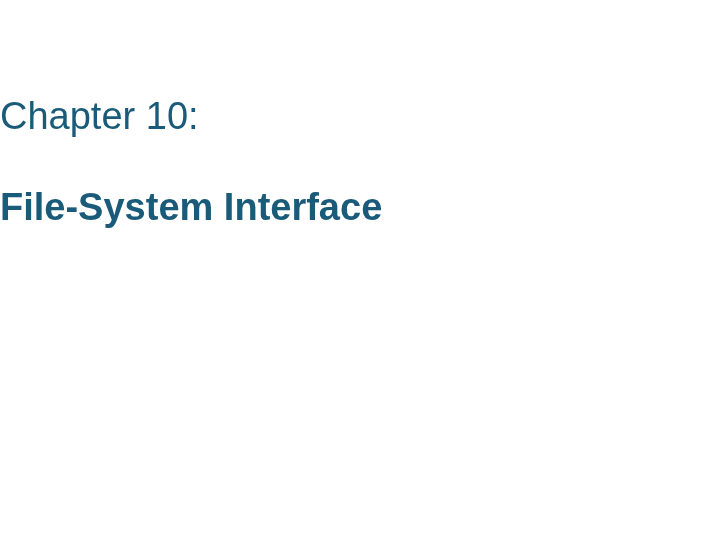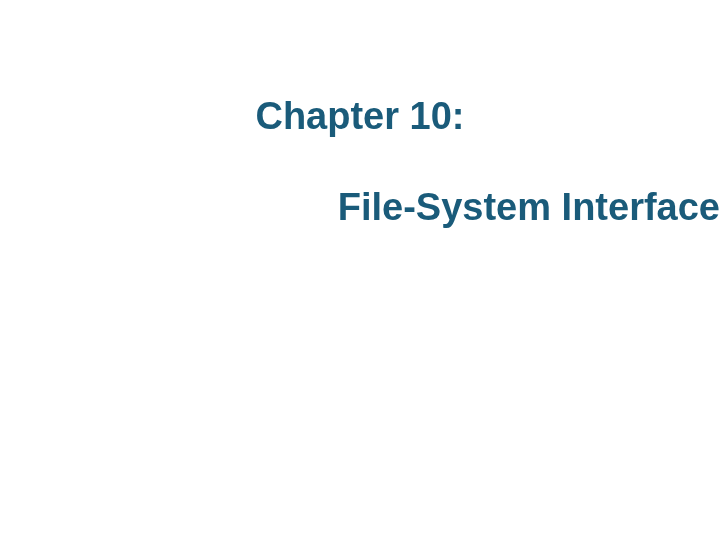--- a/index.html
+++ b/index.html
@@ -13,28 +13,28 @@
       background: #ffffff;
       font-family: Arial, Helvetica, sans-serif;
       position: relative;
     }
     .slide {
       width: 100%;
       height: 100%;
       padding-top: 95px;
     }
     .chapter-label {
-      text-align: center;
+      text-align: left;
       font-size: 38px;
-      font-weight: bold;
+      font-weight: normal;
       color: #1a5b7a;
       margin-bottom: 48px;
     }
     .chapter-title {
-      text-align: right;
+      text-align: left;
       font-size: 38px;
       font-weight: bold;
       color: #1a5b7a;
     }
   </style>
 </head>
 <body>
 
 <div class="slide">
   <div class="chapter-label">Chapter 10:</div>

